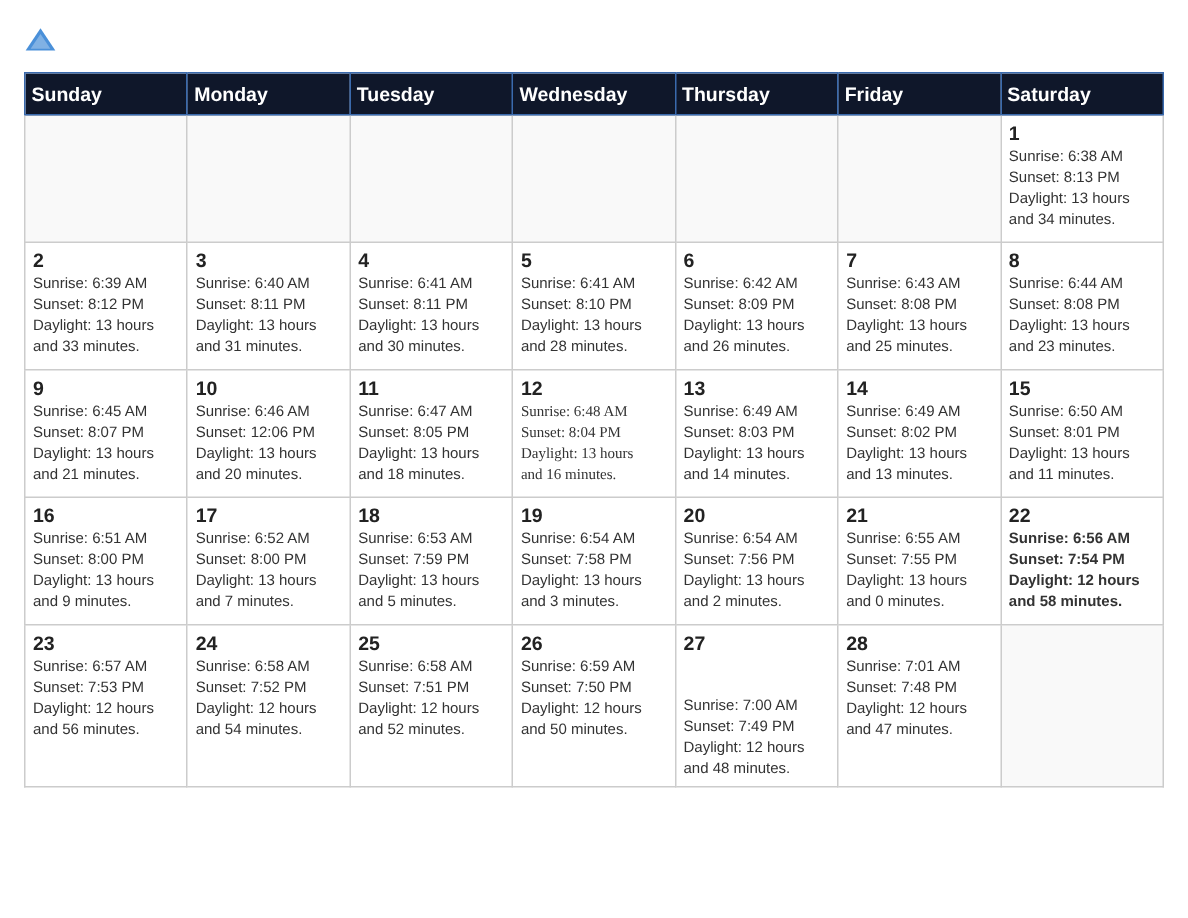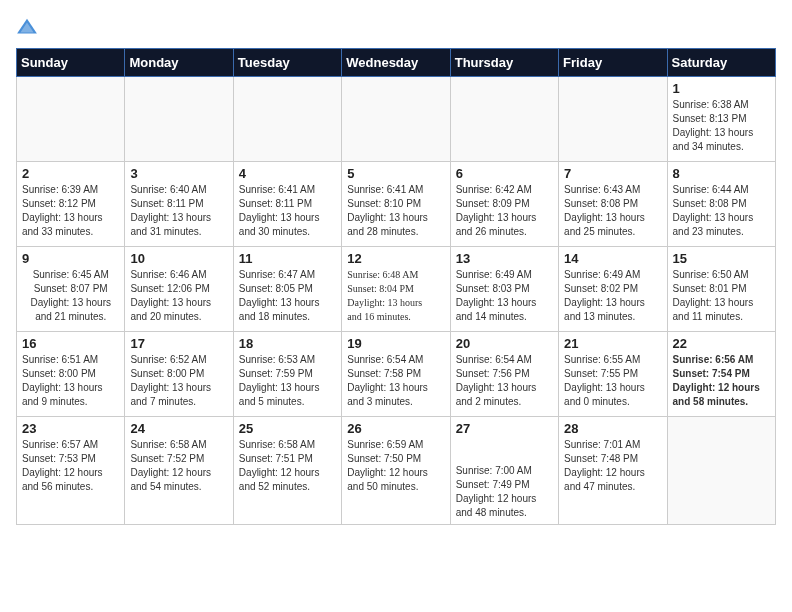--- a/index.html
+++ b/index.html
@@ -179,21 +179,21 @@
           <span class="day-num">8</span>
           <div class="day-info" style="white-space: pre-line;">Sunrise: 6:44 AM
 Sunset: 8:08 PM
 Daylight: 13 hours
 and 23 minutes.</div>
         </td>
       </tr>
       <tr>
         <td>
           <span class="day-num">9</span>
-          <div class="day-info" style="white-space: pre-line; text-align: center;">Sunrise: 6:45 AM
+          <div class="day-info" style="white-space: pre-line;">Sunrise: 6:45 AM
 Sunset: 8:07 PM
 Daylight: 13 hours
 and 21 minutes.</div>
         </td>
         <td>
           <span class="day-num">10</span>
           <div class="day-info" style="white-space: pre-line;">Sunrise: 6:46 AM
 Sunset: 12:06 PM
 Daylight: 13 hours
 and 20 minutes.</div>

